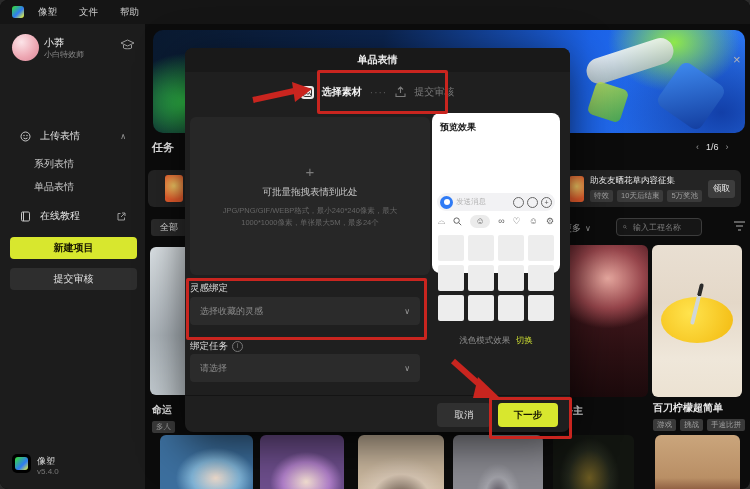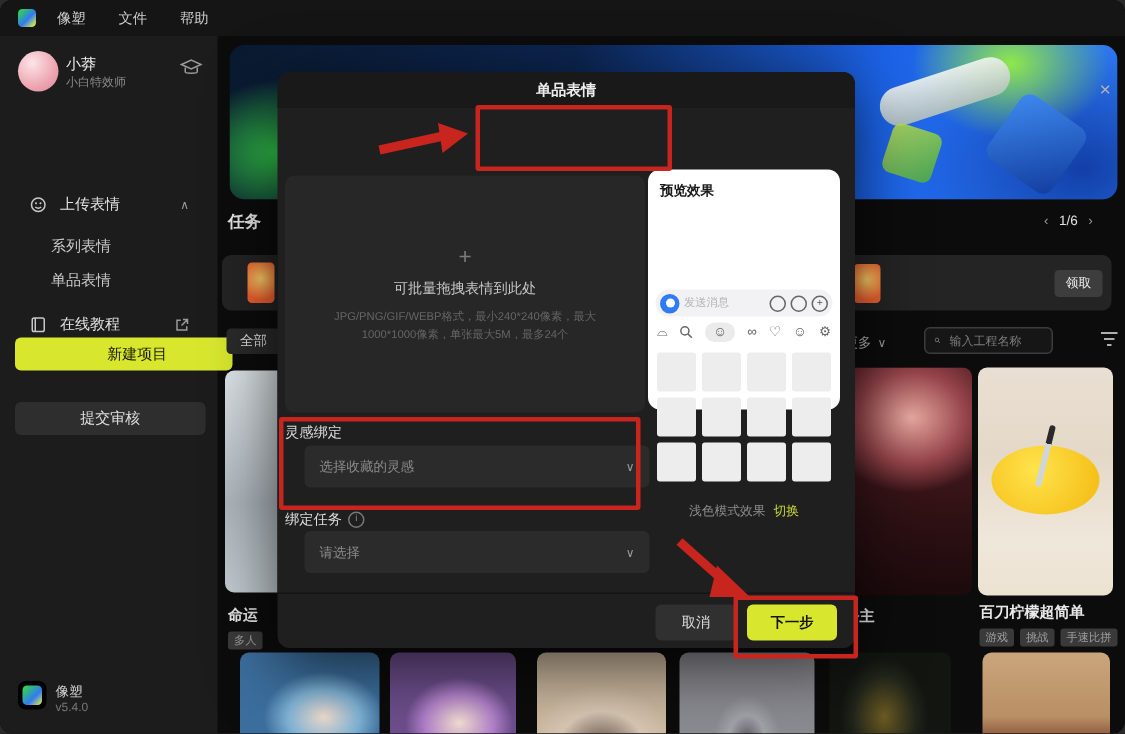--- a/index.html
+++ b/index.html
@@ -22,21 +22,21 @@
   #user-name{left:44px;top:12px;font-size:10px;color:#f0f0f0;}
   #user-role{left:44px;top:25px;font-size:8px;color:#8b8b8b;}
   #grad-icon{left:120px;top:15px;}
   .nav-item{position:absolute;left:10px;width:126px;height:26px;border-radius:6px;display:flex;
     align-items:center;gap:9px;padding:0 10px;font-size:10px;color:#e3e3e3;box-sizing:border-box;}
   .nav-item.active{background:#2e2e2e;}
   .nav-sub{position:absolute;left:34px;font-size:10px;color:#c9c9c9;}
   .chev{margin-left:auto;color:#9a9a9a;font-size:8px;}
   .side-btn{position:absolute;left:10px;width:127px;height:22px;border-radius:4px;display:flex;
     align-items:center;justify-content:center;font-size:10px;}
-  #btn-new{top:201px;background:#d8e72e;color:#1a1a00;font-weight:normal;padding-left:18px;}
+  #btn-new{top:213px;background:#d8e72e;color:#1a1a00;font-weight:bold;}
   #btn-open{top:244px;background:#2e2e2e;color:#e0e0e0;}
   #side-logo{left:12px;top:430px;width:19px;height:19px;border-radius:5px;background:#000;}
   #side-logo:after{content:"";position:absolute;left:3px;top:3px;width:13px;height:13px;border-radius:3px;
     background:linear-gradient(135deg,#36d14e 10%,#2f7bf5 60%,#e8f33a);}
   #side-app{left:37px;top:431px;font-size:9px;color:#d5d5d5;}
   #side-ver{left:37px;top:443px;font-size:8px;color:#787878;}
 
   
   #main{left:145px;top:24px;width:605px;height:465px;z-index:1;}
   #banner{left:8px;top:6px;width:592px;height:103px;border-radius:10px;overflow:hidden;
@@ -111,21 +111,21 @@
     justify-content:center;}
   .step-label1{font-size:10px;font-weight:bold;color:#f2f2f2;}
   .step-dots{font-size:10px;color:#5a5a5a;letter-spacing:1px;}
   .step-label2{font-size:10px;color:#7a7a7a;}
   #dropzone{left:5px;top:69px;width:240px;height:158px;background:#272727;border-radius:6px;display:flex;
     flex-direction:column;align-items:center;justify-content:center;text-align:center;box-sizing:border-box;}
   #drop-plus{font-size:15px;color:#7b7b7b;}
   #drop-title{font-size:9.5px;color:#c7c7c7;margin-top:6px;}
   #drop-hint{font-size:7.5px;color:#656565;line-height:1.65;margin-top:6px;padding:0 20px;}
   .form-label{position:absolute;font-size:9.5px;color:#dcdcdc;}
-  .dropdown{position:absolute;left:18px;width:230px;height:28px;background:#2b2b2b;border-radius:4px;
+  .dropdown{position:absolute;left:5px;width:230px;height:28px;background:#2b2b2b;border-radius:4px;
     display:flex;align-items:center;padding:0 10px;box-sizing:border-box;font-size:9px;color:#8a8a8a;}
   .dropdown .chev{font-size:8px;}
   #info-icon{position:absolute;left:47px;top:293px;width:9px;height:9px;border:1px solid #777;border-radius:50%;
     font-size:6.5px;color:#888;display:flex;align-items:center;justify-content:center;line-height:1;}
   #preview-card{left:247px;top:65px;width:128px;height:160px;background:#fff;border-radius:8px;color:#222;}
   #preview-title{left:8px;top:8px;font-size:9px;font-weight:bold;color:#1a1a1a;}
   #send-row{left:5px;top:80px;width:118px;height:18px;background:#f2f2f4;border-radius:10px;padding:0 3px;
     gap:3px;box-sizing:border-box;}
   #send-avatar{width:13px;height:13px;border-radius:50%;background:#2f7bf5;position:relative;flex:none;}
   #send-avatar:after{content:"";position:absolute;left:3.5px;top:3.5px;width:6px;height:6px;border-radius:50%;
@@ -215,20 +215,28 @@
       <span>‹</span>
       <span class="cur">1/6</span>
       <span>›</span>
     </div>
 
     <div id="left-card" class="abs">
       <div class="tthumb"></div>
     </div>
     <div id="task-card" class="abs flex">
       <div class="tthumb"></div>
+      <div>
+        <div id="task-title">助友友晒花草内容征集</div>
+        <div class="tagrow">
+          <span class="tag">特效</span>
+          <span class="tag">10天后结束</span>
+          <span class="tag">5万奖池</span>
+        </div>
+      </div>
       <div id="task-claim">领取</div>
     </div>
 
     <div id="all-pill" class="abs">全部</div>
     <div id="more" class="abs flex">
       <span>更多</span>
       <span class="chev">∨</span>
     </div>
     <div id="searchbox" class="abs flex">
       <svg width="8" height="8" viewBox="0 0 8 8">
@@ -265,20 +273,35 @@
     <div id="bt3" class="b-thumb"></div>
     <div id="bt4" class="b-thumb"></div>
     <div id="bt5" class="b-thumb"></div>
     <div id="bt6" class="b-thumb"></div>
   </div>
 
   <div id="modal" class="abs">
     <div id="modal-titlebar" class="abs">单品表情</div>
     <div id="modal-close" class="abs">×</div>
 
+    <div id="steps" class="abs">
+      <span class="step1-icon">
+        <svg width="9" height="9" viewBox="0 0 9 9">
+            <rect x=".5" y=".5" width="8" height="8" rx="1" fill="none" stroke="#333" stroke-width="1"></rect>
+            <circle cx="3" cy="3" r=".9" fill="#333"></circle>
+            <path d="M1 7.5 L3.5 5 L5 6.5 L6.5 4.5 L8 7.5" fill="none" stroke="#333" stroke-width=".9"></path>
+          </svg>
+      </span>
+      <span class="step-label1">选择素材</span>
+      <span class="step-dots">····</span>
+      <svg width="11" height="12" viewBox="0 0 11 12">
+          <path d="M5.5 7 V1.5 M3 3.5 L5.5 1 L8 3.5 M1 7.5 V10.5 H10 V7.5" fill="none" stroke="#7a7a7a" stroke-width="1.1"></path>
+        </svg>
+      <span class="step-label2">提交审核</span>
+    </div>
 
     <div id="dropzone" class="abs">
       <div id="drop-plus">+</div>
       <div id="drop-title">可批量拖拽表情到此处</div>
       <div id="drop-hint">JPG/PNG/GIF/WEBP格式，最小240*240像素，最大1000*1000像素，单张最大5M，最多24个</div>
     </div>
 
     <div class="form-label" style="left:5px;top:234px">灵感绑定</div>
     <div class="dropdown" style="top:249px">
       <span>选择收藏的灵感</span>

